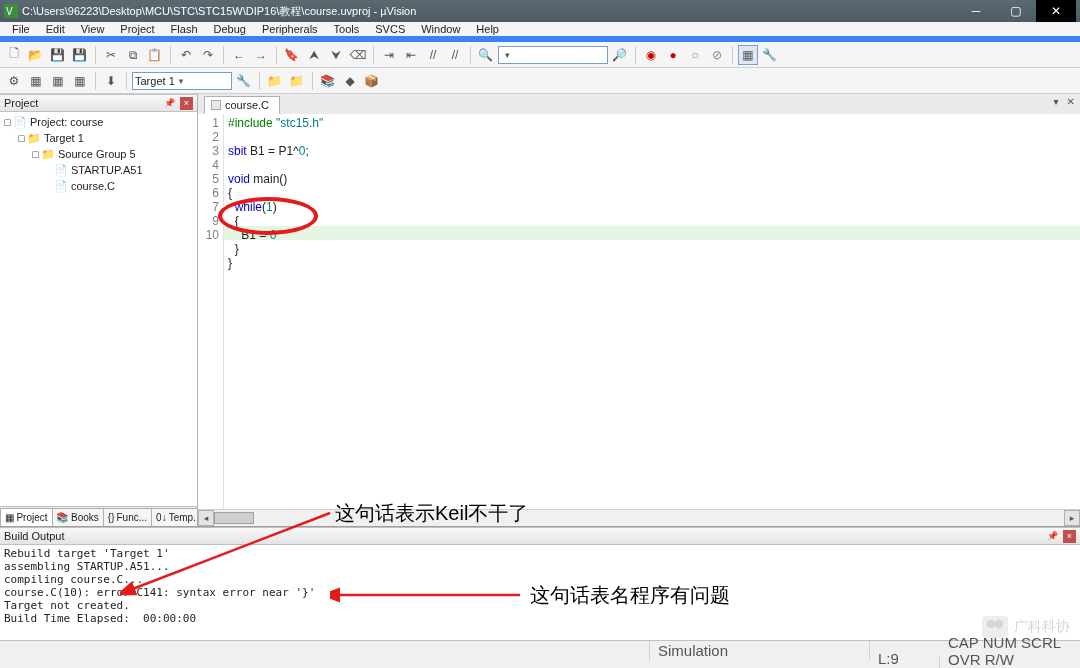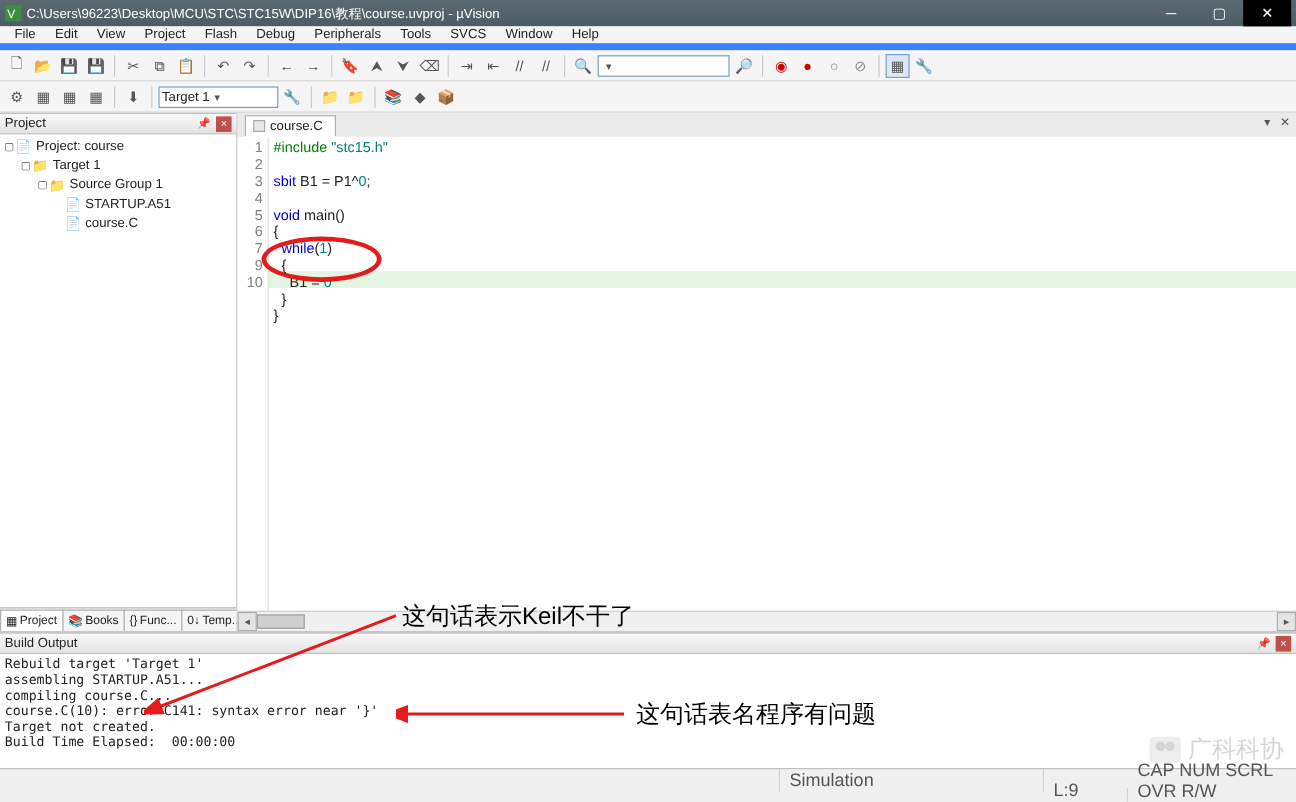--- a/index.html
+++ b/index.html
@@ -73,21 +73,21 @@
 .statusbar .cell { padding: 0 8px; border-right: 1px solid #d0d0d0; height: 100%; display: flex; align-items: center; }
 .statusbar .flex { flex: 1; }
 
 
 .annot { position: absolute; pointer-events: none; z-index: 50; }
 .red-circle { position: absolute; border: 4px solid #e31b1b; border-radius: 50%; }
 .annot-text { position: absolute; color: #000; font-size: 20px; font-family: "Microsoft YaHei", sans-serif; }
 .arrow-svg { position: absolute; }
 
 
-.watermark { position: absolute; right: 10px; bottom: 30px; opacity: 0.35; color: #888; font-size: 20px; display: flex; align-items: center; gap: 6px; }
+.watermark { position: absolute; right: 10px; bottom: 30px; opacity: 0.35; color: #888; font-size: 14px; display: flex; align-items: center; gap: 6px; }
 .watermark .wicon { width: 26px; height: 22px; border-radius: 4px; background: #ccc; position: relative; }
 .watermark .wicon::before { content: ""; position: absolute; left: 5px; top: 4px; width: 8px; height: 8px; border-radius: 50%; background: #888; }
 .watermark .wicon::after { content: ""; position: absolute; right: 5px; top: 4px; width: 8px; height: 8px; border-radius: 50%; background: #888; }
 
 
 svg { display: block; }
 </style>
 </head>
 <body>
 
@@ -200,21 +200,21 @@
         <span>Project: course</span>
       </div>
       <div class="tree-row" style="padding-left:14px;">
         <span class="twisty">▢</span>
         <span class="ticon2 folder">📁</span>
         <span>Target 1</span>
       </div>
       <div class="tree-row" style="padding-left:28px;">
         <span class="twisty">▢</span>
         <span class="ticon2 folder">📁</span>
-        <span>Source Group 1</span>
+        <span>Source Group 5</span>
       </div>
       <div class="tree-row" style="padding-left:52px;">
         <span class="ticon2 file">📄</span>
         <span>STARTUP.A51</span>
       </div>
       <div class="tree-row" style="padding-left:52px;">
         <span class="ticon2 file">📄</span>
         <span>course.C</span>
       </div>
     </div>

